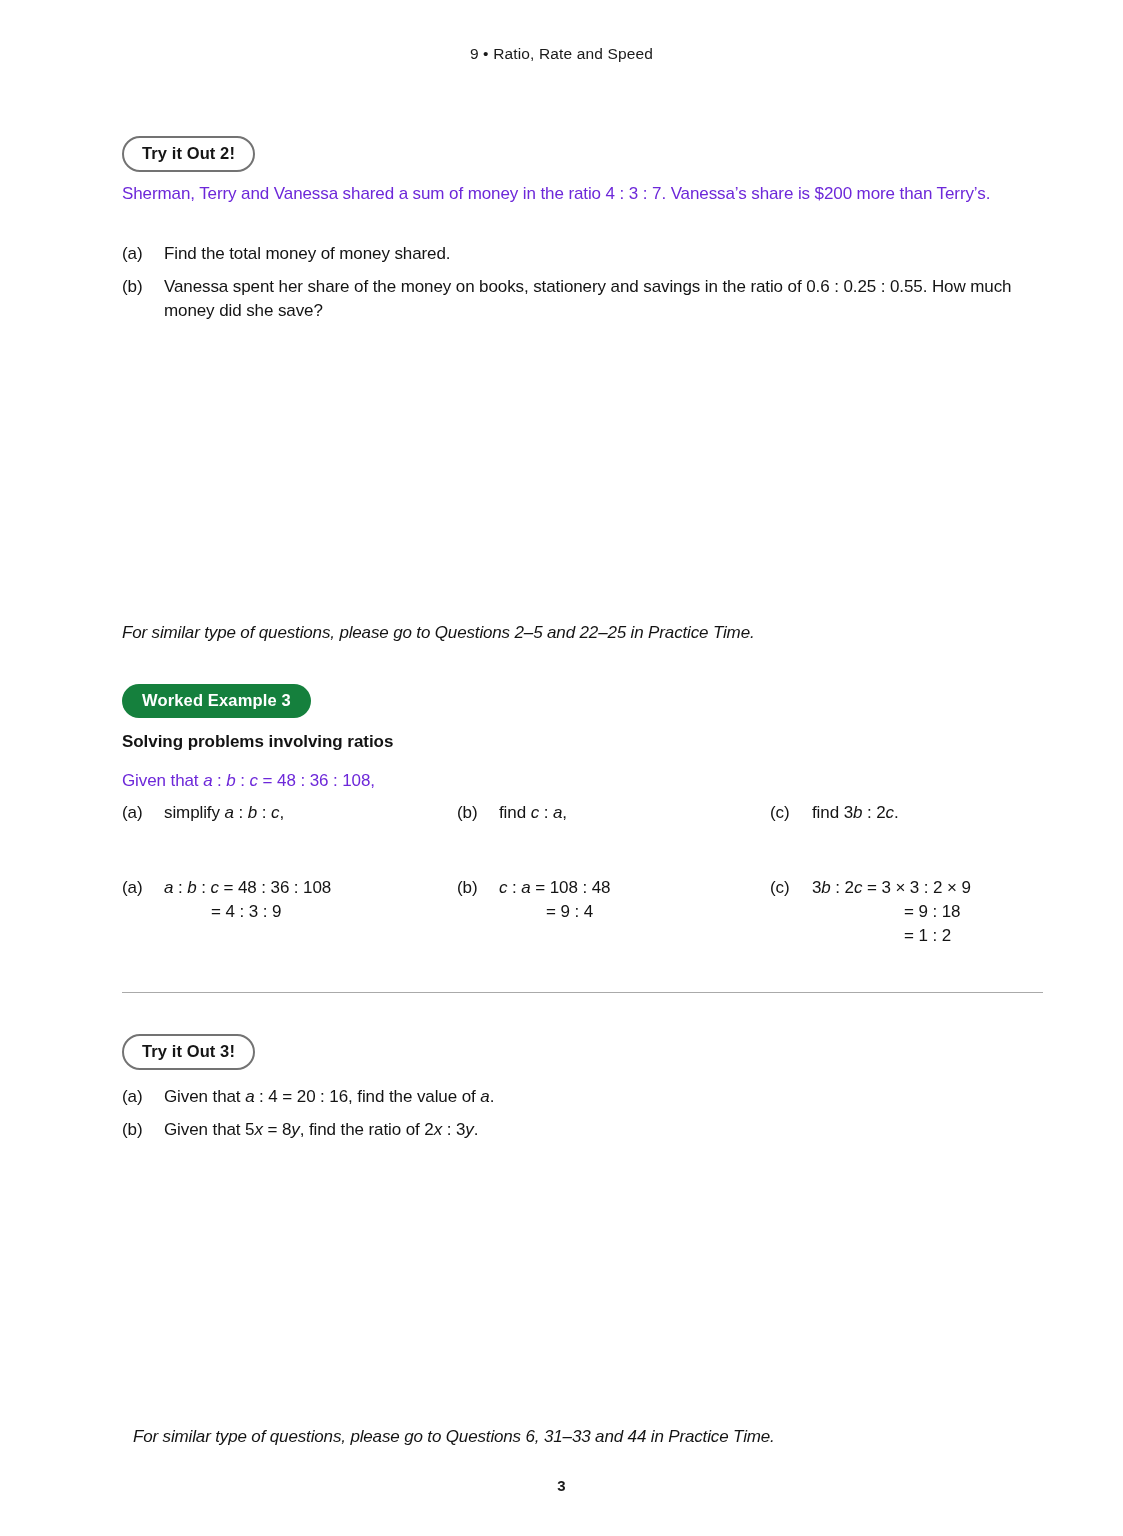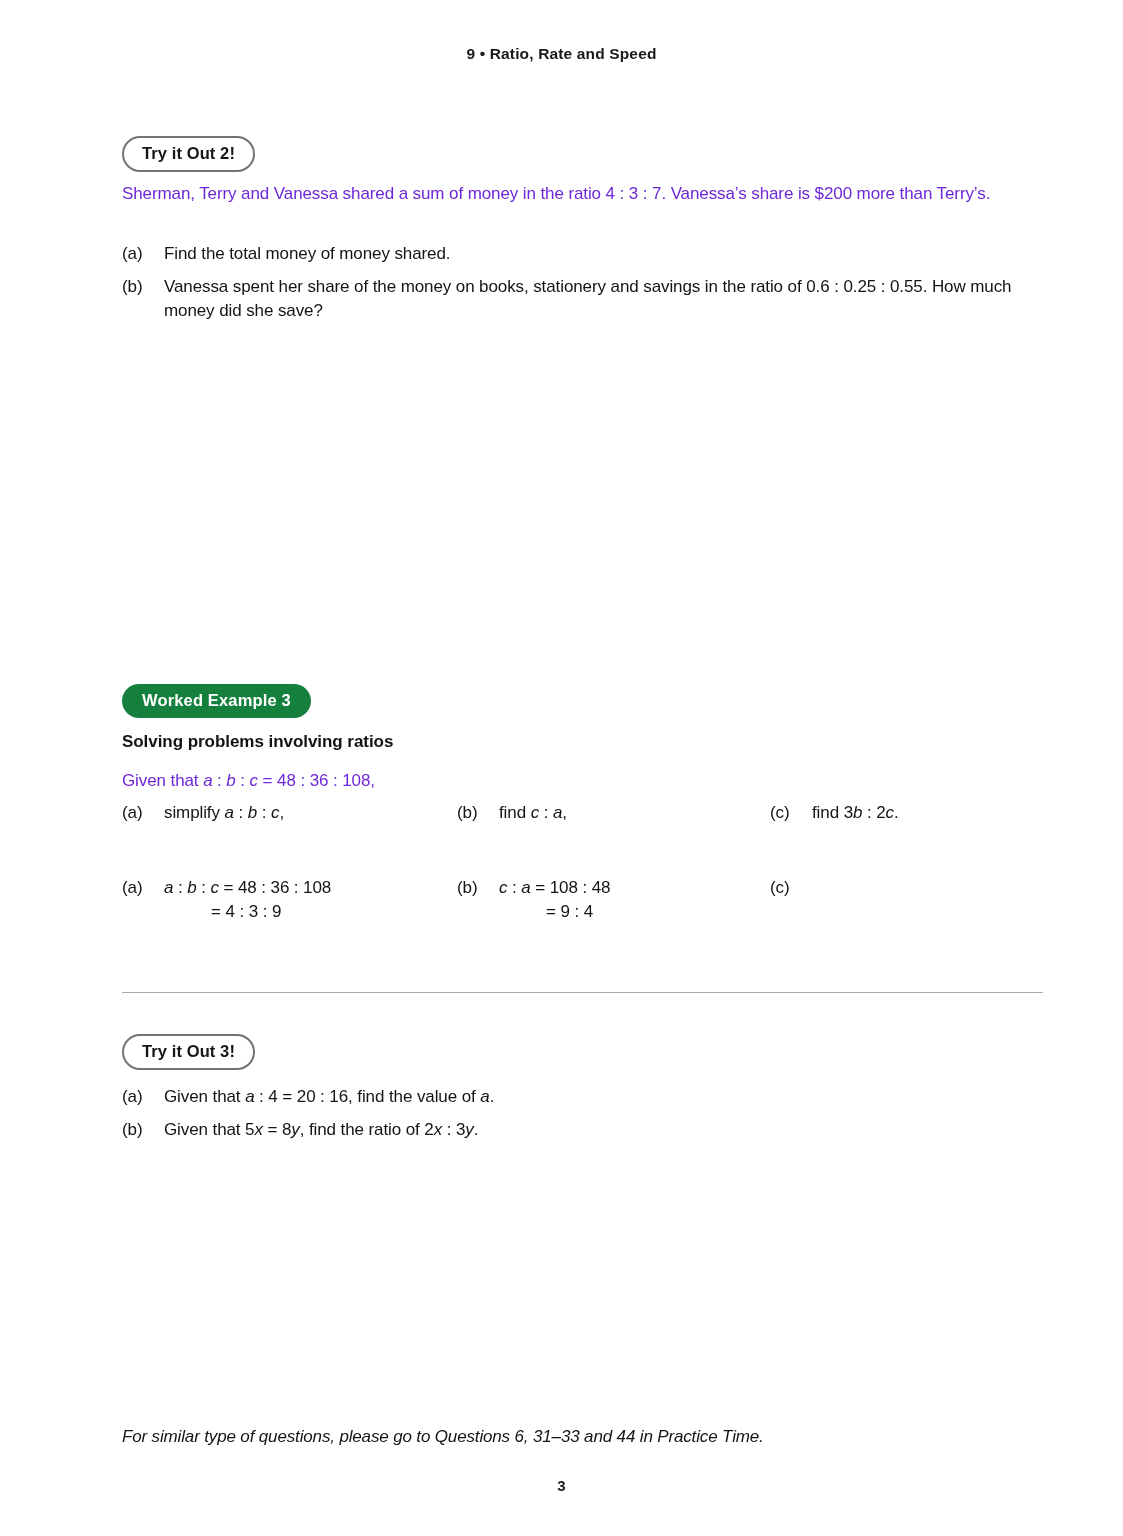--- a/index.html
+++ b/index.html
@@ -25,21 +25,21 @@
   }
 
   
   .running-head {
     position: absolute;
     top: 45px;
     left: 0;
     right: 0;
     text-align: center;
     font-size: 15.5px;
-    font-weight: bold;
+    font-weight: normal;
     letter-spacing: 0.15px;
     color: #1a1a1a;
   }
 
   
   .content {
     position: absolute;
     left: 122px;
     right: 80px;
     top: 0;
@@ -190,20 +190,23 @@
         <span class="qlabel">(a)</span>
         <span class="qbody">Find the total money of money shared.</span>
       </li>
       <li class="qitem">
         <span class="qlabel">(b)</span>
         <span class="qbody">Vanessa spent her share of the money on books, stationery and savings in the ratio of 0.6 : 0.25 : 0.55. How much money did she save?</span>
       </li>
     </ul>
   </div>
 
+  <div class="content" style="top:623px;">
+    <div class="note">For similar type of questions, please go to Questions 2–5 and 22–25 in Practice Time.</div>
+  </div>
 
   <div class="content" style="top:684px;">
     <span class="pill-solid">Worked Example 3</span>
   </div>
 
   <div class="content" style="top:732px;">
     <div class="sub-head">Solving problems involving ratios</div>
   </div>
 
   <div class="content" style="top:769px;">
@@ -236,20 +239,25 @@
     </div>
     <div class="col col-b">
       <span class="qlabel">(b)</span>
       <span>
         <span class="eqline"><i class="v">c</i> : <i class="v">a</i> = 108 : 48</span>
         <span class="eq-indent">= 9 : 4</span>
       </span>
     </div>
     <div class="col col-c">
       <span class="qlabel">(c)</span>
+      <span>
+        <span class="eqline">3<i class="v">b</i> : 2<i class="v">c</i> = 3 × 3 : 2 × 9</span>
+        <span class="eq-indent-2">= 9 : 18</span>
+        <span class="eq-indent-2">= 1 : 2</span>
+      </span>
     </div>
   </div>
 
   <div class="divider" style="top:992px;"></div>
 
   <div class="content" style="top:1034px;">
     <span class="pill-outline">Try it Out 3!</span>
   </div>
 
   <div class="content" style="top:1076px; right:78px;">
@@ -258,19 +266,19 @@
         <span class="qlabel">(a)</span>
         <span class="qbody">Given that <i class="v">a</i> : 4 = 20 : 16, find the value of <i class="v">a</i>.</span>
       </li>
       <li class="qitem">
         <span class="qlabel">(b)</span>
         <span class="qbody">Given that 5<i class="v">x</i> = 8<i class="v">y</i>, find the ratio of 2<i class="v">x</i> : 3<i class="v">y</i>.</span>
       </li>
     </ul>
   </div>
 
-  <div class="content" style="top:1427px;">
+  <div class="content" style="top:1427px;margin-left:11px;">
     <div class="note">For similar type of questions, please go to Questions 6, 31–33 and 44 in Practice Time.</div>
   </div>
 
   <div class="folio" style="top:1477px;">3</div>
 
 </div>
 
 </body></html>

